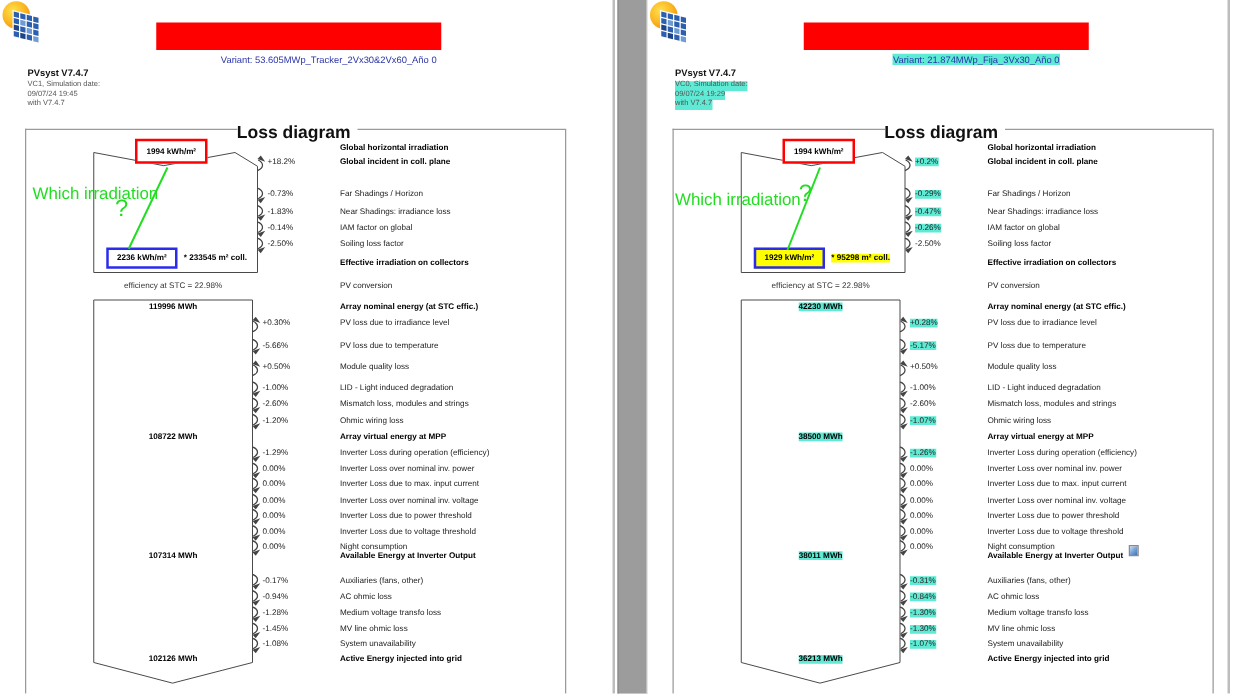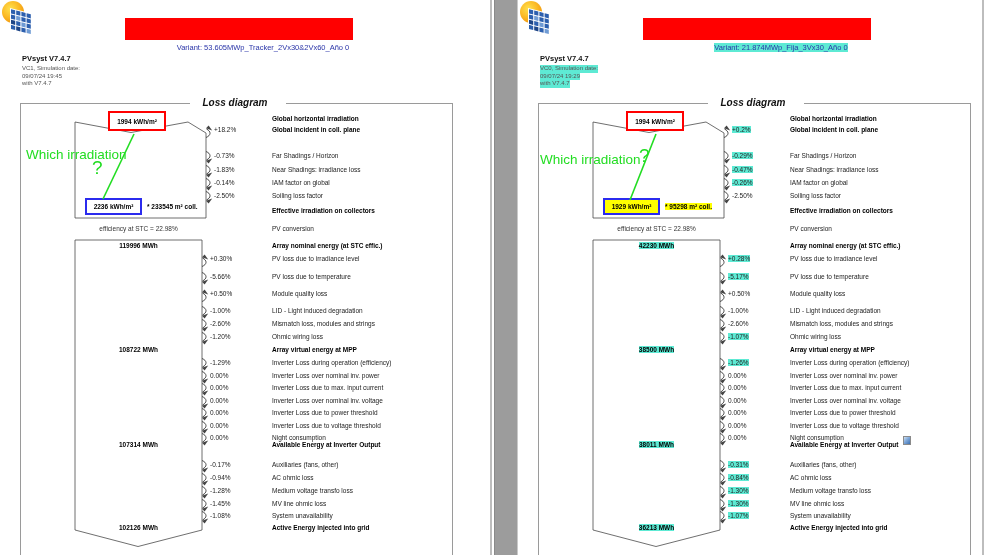--- a/index.html
+++ b/index.html
@@ -15,21 +15,21 @@
 
   .page *{box-sizing:border-box;}
   .abs{position:absolute;}
   .redaction{left:125px;top:18px;width:228px;height:22px;background:#ff0000;}
   .variant-wrap{left:78px;top:43px;width:322px;display:flex;justify-content:center;}
   .variant{font-size:7.5px;color:#2a35a8;white-space:nowrap;margin-left:48px;}
   .app-name{left:22px;top:54px;font-size:7.5px;font-weight:bold;color:#111;white-space:nowrap;}
   .vc-block{left:22px;top:65px;font-size:6px;line-height:7.5px;color:#555;}
   .vc-line{display:inline-block;white-space:nowrap;}
 
-  .sec-title{left:0;top:97px;width:470px;text-align:center;font-size:10px;font-weight:bold;color:#111;font-style:italic;}
+  .sec-title{left:0;top:97px;width:470px;text-align:center;font-size:14px;font-weight:bold;color:#111;}
   .rule{height:1px;background:#9a9a9a;top:103px;}
   .rule-l{left:20px;width:170px;} .rule-r{left:286px;width:166px;}
   .frame-v{width:1px;background:#9a9a9a;top:103px;height:452px;}
   .frame-l{left:20px;} .frame-r{left:452px;}
 
   .funnel{left:0;top:0;width:470px;height:555px;}
 
   .top-box{left:108px;top:111px;width:58px;height:20px;border:2px solid #ff0000;background:#fff;
            display:flex;align-items:center;justify-content:center;font-size:6.5px;font-weight:bold;color:#000;white-space:nowrap;}
   .eff-box{left:85px;top:198px;width:57px;height:17px;border:2px solid #2b2bee;background:#fff;

